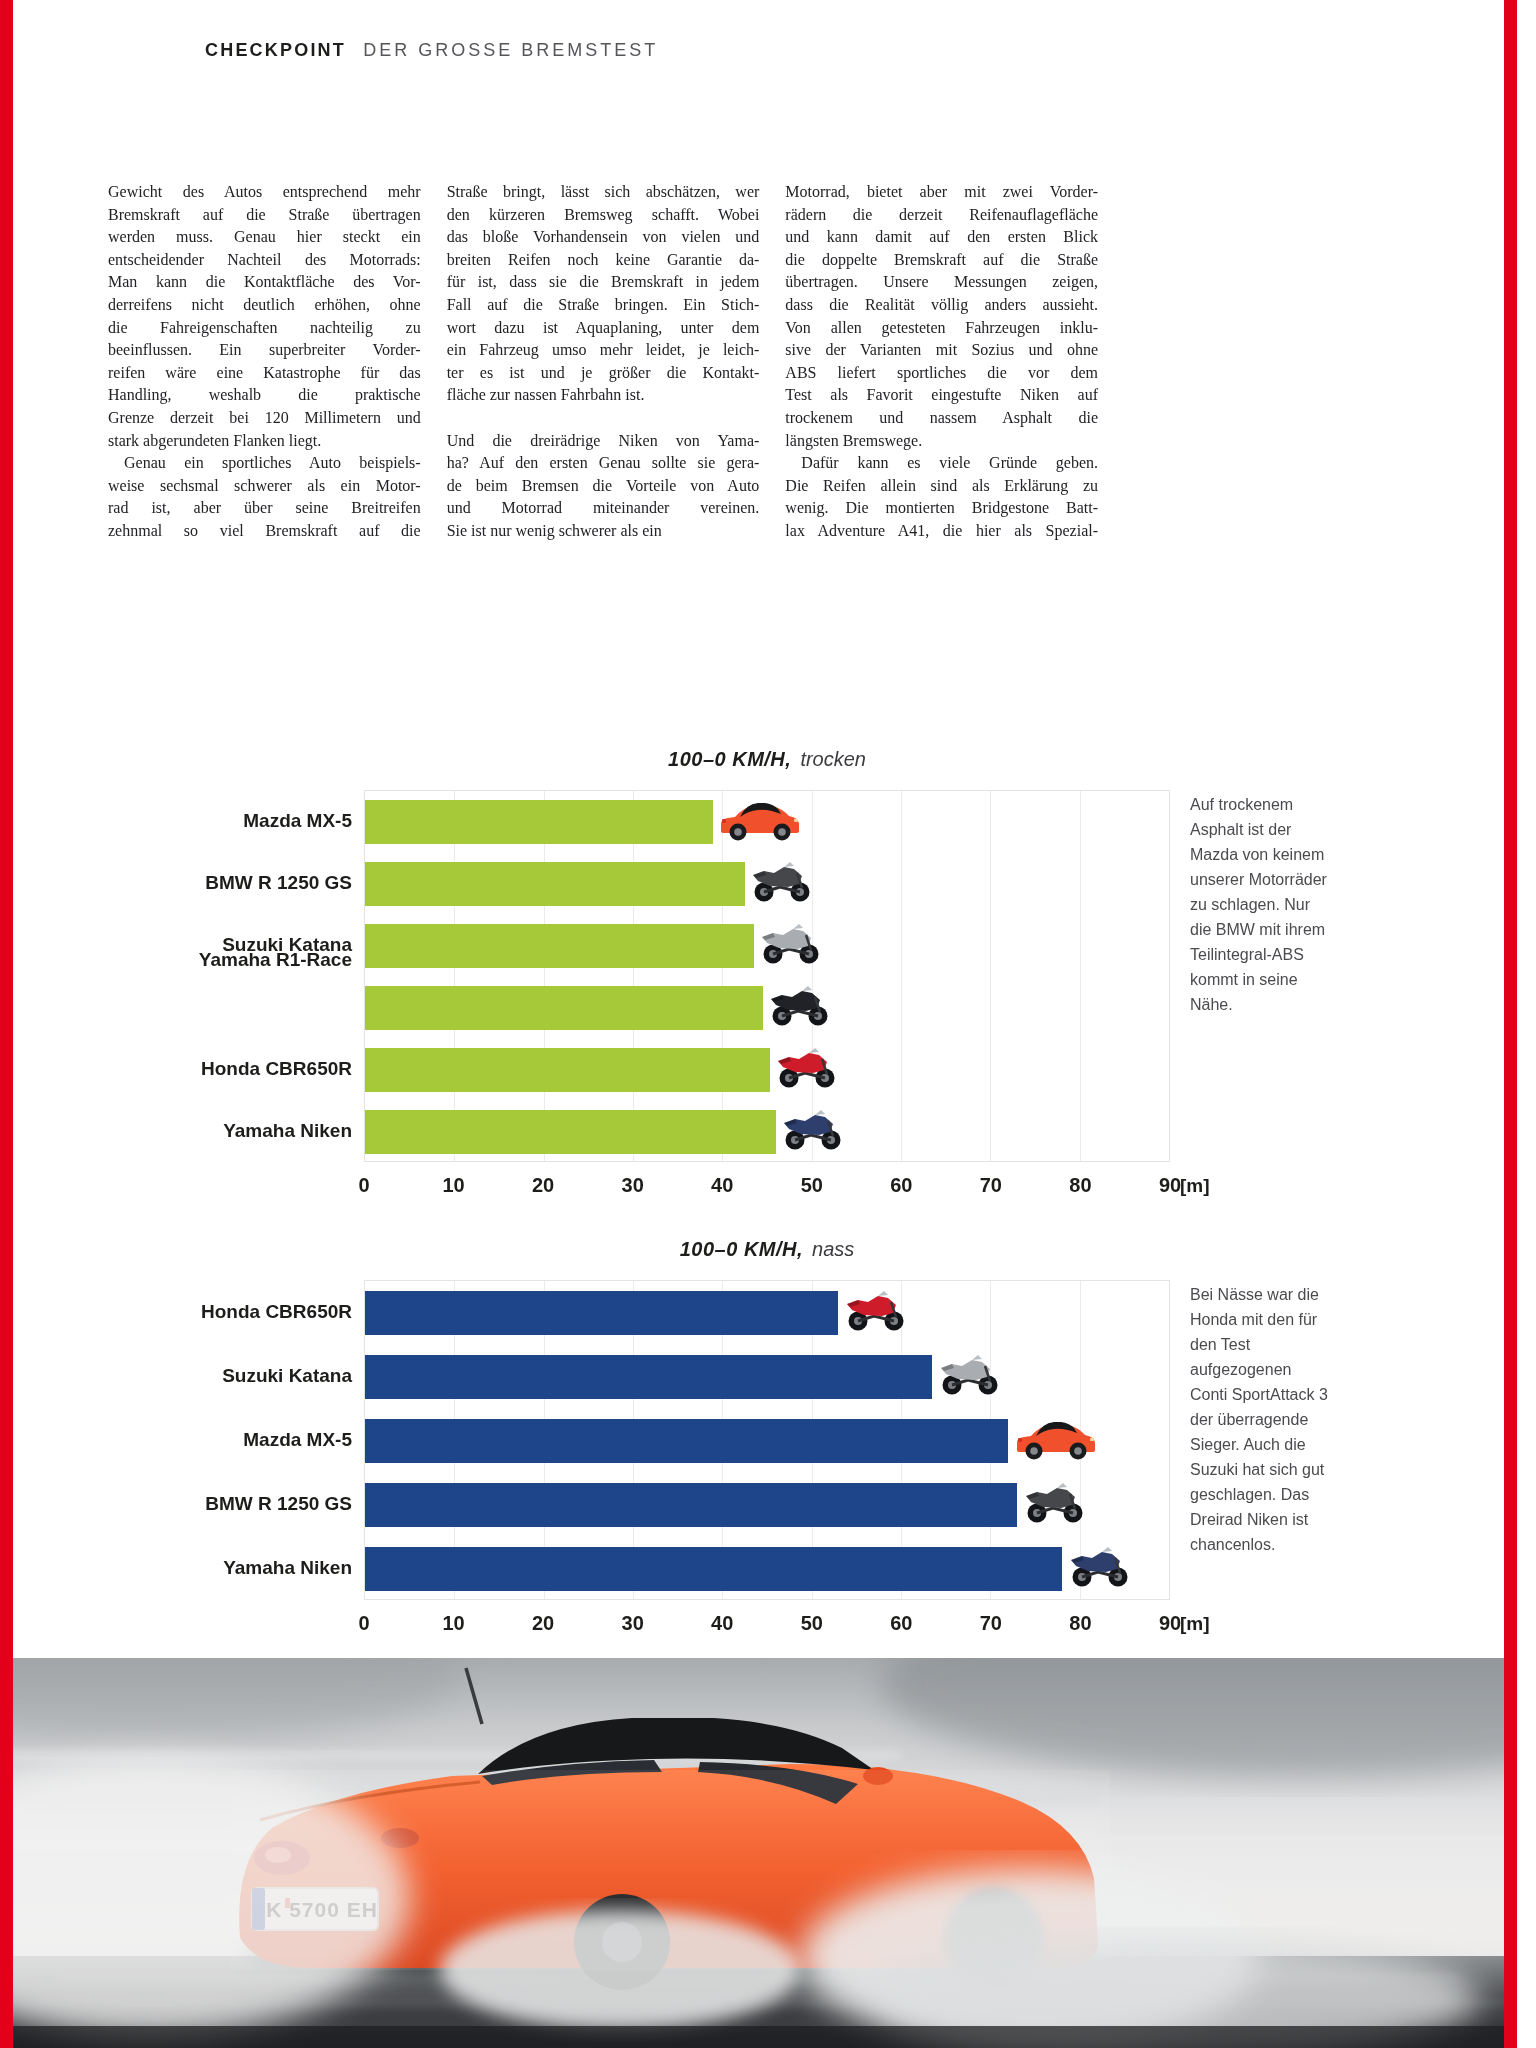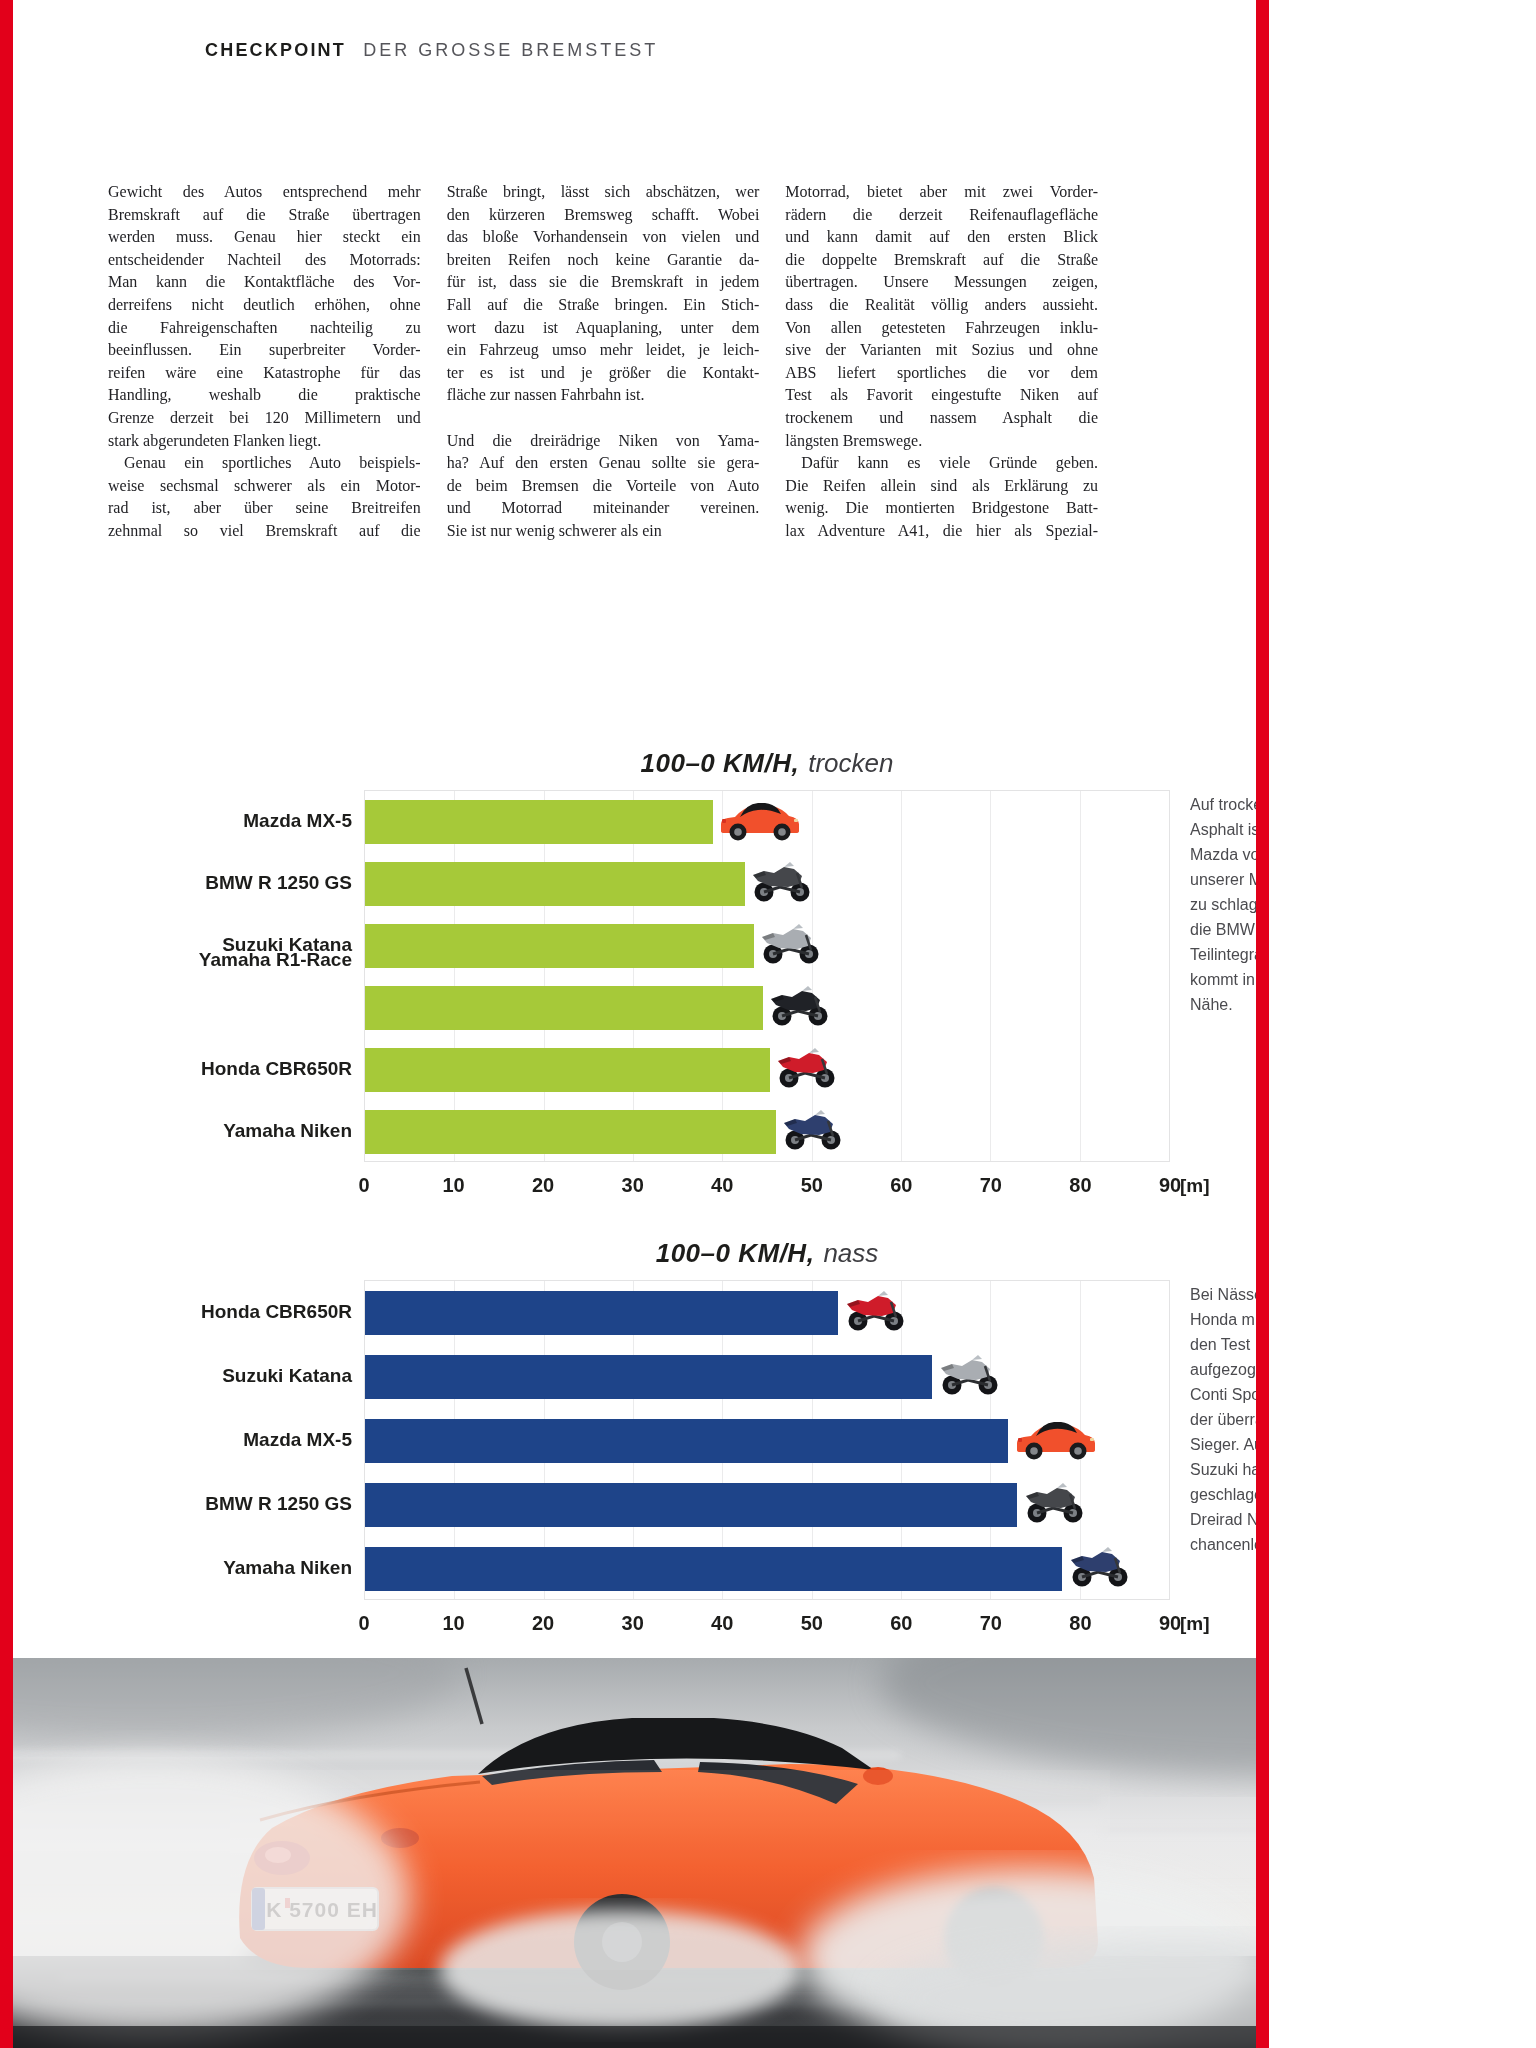--- a/index.html
+++ b/index.html
@@ -1,37 +1,37 @@
 <!DOCTYPE html>
 <html><head>
 <meta charset="utf-8">
 <style>
   html,body{margin:0;padding:0;background:#fff;}
-  .page{position:relative;width:1269px;height:2048px;background:#ffffff;overflow:hidden;
+  .page{position:relative;width:1517px;height:2048px;background:#ffffff;overflow:hidden;
         font-family:"Liberation Sans",sans-serif;color:#1d1d1b;}
   .edge{position:absolute;top:0;width:13px;height:2048px;z-index:60;}
   .edge.left{left:0;} .edge.right{right:0;}
 
   
   .kicker-row{position:absolute;left:205px;top:40px;font-size:18px;letter-spacing:2.2px;white-space:nowrap;}
   .kicker{font-weight:bold;color:#1d1d1b;}
   .kicker-title{font-weight:normal;color:#55555a;letter-spacing:3px;margin-left:10px;}
 
   
   .cols{position:absolute;left:108px;top:181px;width:990px;display:flex;gap:26px;}
   .col{width:313px;}
   .tline{font-family:"Liberation Serif","DejaVu Serif",serif;font-size:16px;line-height:22.6px;
          color:#222226;text-align:justify;text-align-last:justify;}
   .tline.nojust{text-align-last:left;}
   .tline.indent{text-indent:16px;}
   .tline.gapbefore{margin-top:22.6px;}
 
   
   .chart-title{position:absolute;left:364px;width:806px;text-align:center;font-style:italic;
-               font-size:26px;white-space:nowrap;}
+               font-size:20px;white-space:nowrap;}
   .chart-title .tb{font-weight:900;color:#1d1d1b;letter-spacing:.5px;}
   .chart-title .tl{font-weight:300;color:#3c3c40;margin-left:9px;}
   .plot{position:absolute;left:364px;width:806px;border:1px solid #e3e3e4;background:#fff;box-sizing:border-box;}
   .gridline{position:absolute;top:0;bottom:0;width:1px;background:#ebebec;}
   .bar{position:absolute;left:0;height:44px;}
   .cat-label{position:absolute;left:40px;width:312px;text-align:right;font-weight:bold;
              font-size:19px;color:#1d1d1b;white-space:nowrap;}
   .axis-num{position:absolute;width:60px;text-align:center;font-weight:bold;font-size:20px;color:#1d1d1b;}
   .axis-unit{position:absolute;font-weight:bold;font-size:19px;color:#1d1d1b;}
   .side-caption{position:absolute;left:1190px;width:142px;font-size:16px;line-height:25px;

